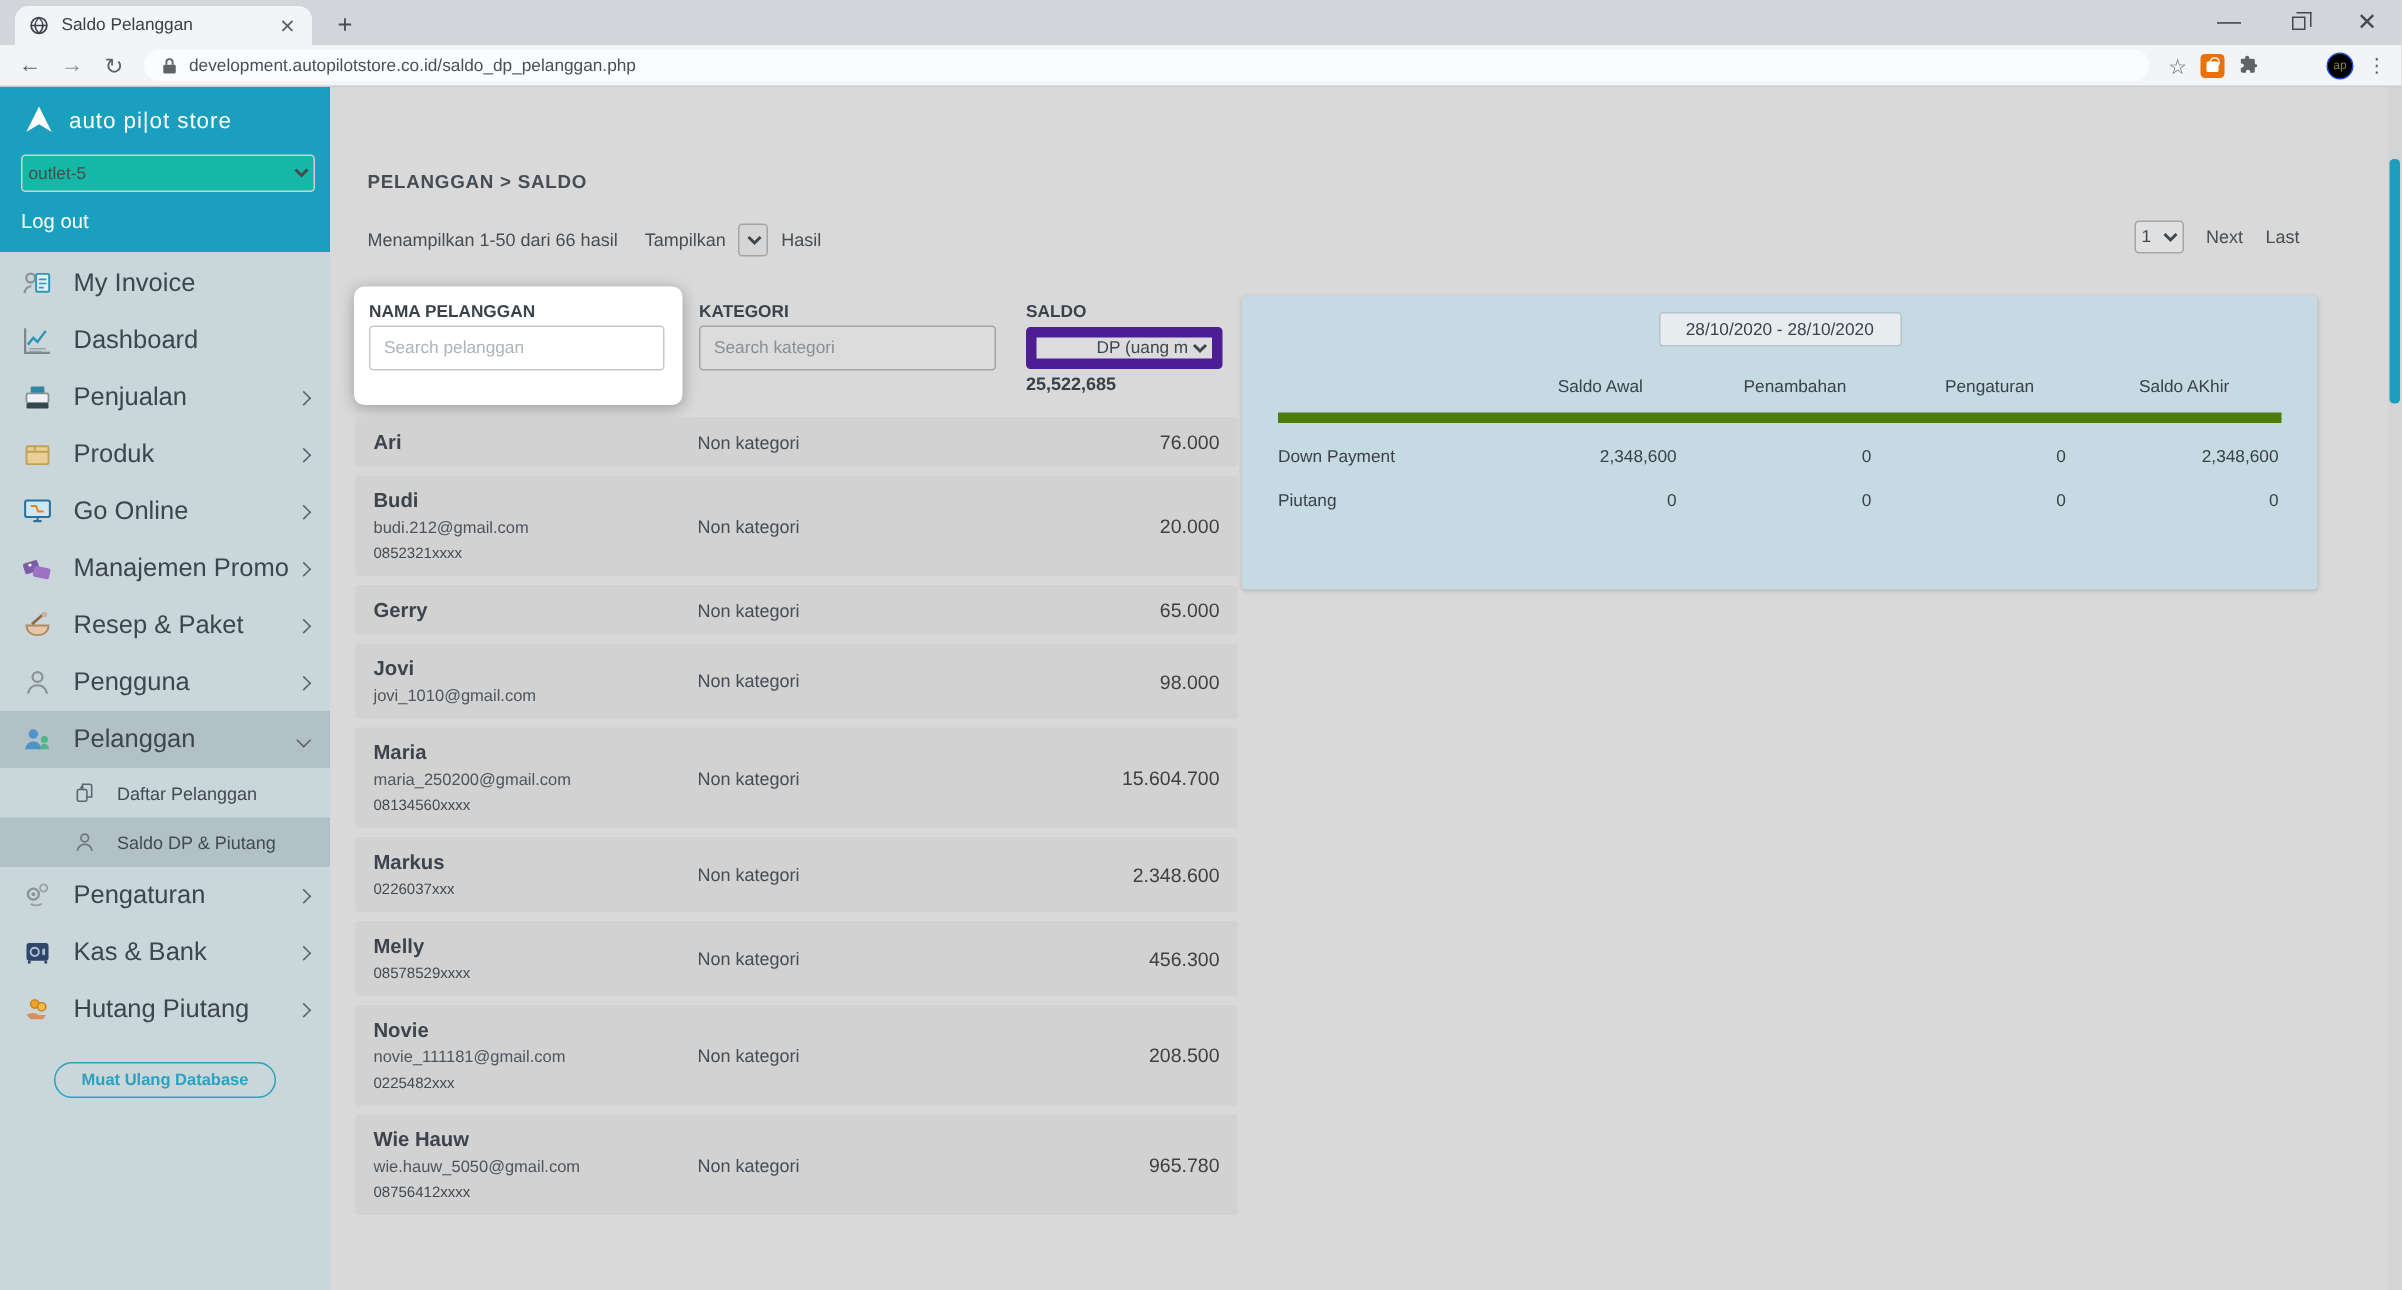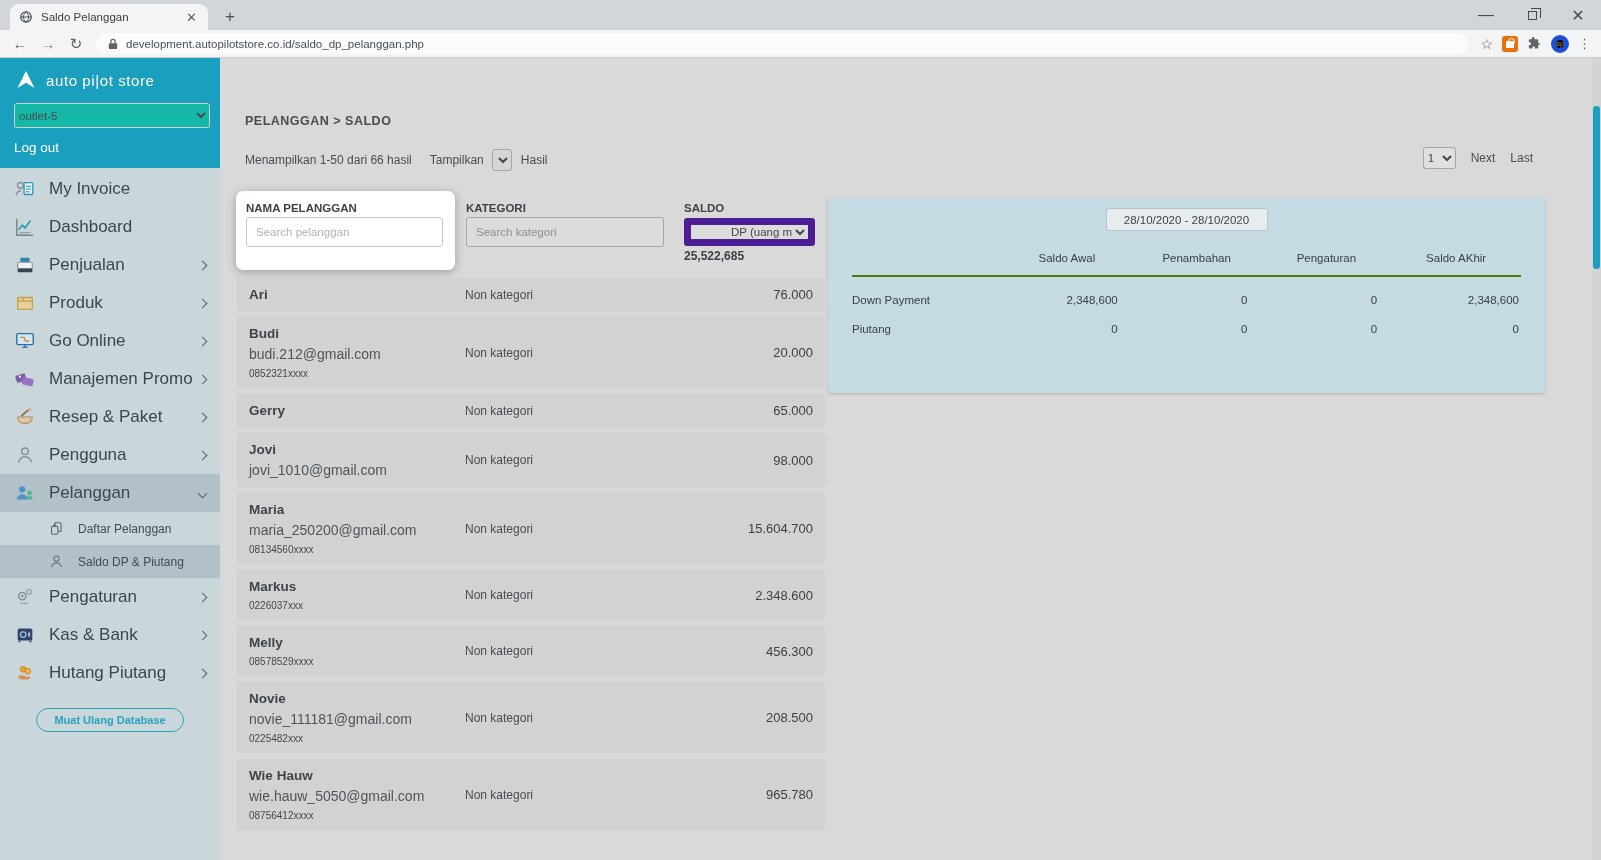--- a/index.html
+++ b/index.html
@@ -25,22 +25,22 @@
   .navbtn.fwd { color:#8b9095; }
   .omnibox { flex:1; height:21px; margin:0 12px 0 6px; background:#fbfcfd; border-radius:11px;
              display:flex; align-items:center; padding:0 12px; }
   .lock-icon { margin-right:8px; display:flex; }
   .url-text { font-size:11.5px; color:#494f58; }
   .tb-icons { display:flex; align-items:center; gap:9px; margin-right:10px; }
   .star-icon { font-size:14px; color:#5f6368; }
   .store-icon { width:16px; height:16px; background:#e8710a; border-radius:3px; position:relative; }
   .store-icon:before { content:""; position:absolute; left:4px; top:5px; width:8px; height:7px; background:#fff; border-radius:1px; }
   .store-icon:after { content:""; position:absolute; left:5.5px; top:2.5px; width:5px; height:5px; border:1.3px solid #fff; border-radius:50%; }
-  .avatar { width:18px; height:18px; border-radius:50%; background:#000000; border:5px solid #1d4ed8;
-            font-size:8px; color:#8a8452; display:flex; align-items:center; justify-content:center; }
+  .avatar { width:18px; height:18px; border-radius:50%; background:#000000; border:1px solid #1d4ed8;
+            font-size:8px; color:#8a8452; display:flex; align-items:center; justify-content:center;margin-left:35px; }
   .dots-icon { font-size:13px; color:#5f6368; }
 
   
   .app { position:absolute; top:58px; left:0; right:0; bottom:0; }
 
   .sidebar { position:absolute; left:0; top:0; bottom:0; width:220px; background:#c9d6da; overflow:hidden; }
   .side-head { background:#1a9fbf; height:110px; padding:10px 12px 0 14px; }
   .brand-row { display:flex; align-items:center; gap:8px; }
   .brand-text { color:#fff; font-size:15px; letter-spacing:.6px; font-weight:500; }
   .outlet-select { width:196px; height:25px; margin-top:11px; font-size:11.5px; color:#4a4a4a;
@@ -91,34 +91,34 @@
   .inp-kategori { left:466px; width:198px; background:#dcdcdc; border:1px solid #a3a6a9; }
   .inp-kategori::placeholder { color:#8a8f94; }
   .saldo-select { position:absolute; left:684px; top:160px; width:131px; height:28px; font-size:11.5px;
                   background:#dcdcdc; border:7px solid #4c1d95; border-radius:3px; font-family:inherit; color:#3f474e;padding-left:36px; }
   .saldo-total { position:absolute; left:684px; top:191px; font-size:12px; font-weight:bold; color:#3a4149; }
 
   .cust-list { position:absolute; left:237px; top:220px; width:588px; }
   .cust-row { background:#d2d2d2; border-radius:2px; margin-bottom:6px; padding:9px 12px;
               display:grid; grid-template-columns:216px 1fr auto; align-items:center; }
   .cust-name { font-size:13.5px; font-weight:bold; color:#3d444c; }
-  .cust-email { font-size:14px; color:#4e555c; margin-top:5px; }
+  .cust-email { font-size:11px; color:#4e555c; margin-top:5px; }
   .cust-phone { font-size:10px; color:#42494f; margin-top:6px; }
   .cust-email:empty, .cust-phone:empty { display:none; }
   .cust-cat { font-size:12px; color:#464d55; }
   .cust-amt { font-size:13px; font-weight:normal; color:#404040; }
 
   .summary { position:absolute; left:828px; top:139px; width:717px; height:196px; background:#c5dae3;
              border-radius:3px; box-shadow:0 1px 3px rgba(0,0,0,.18); }
   .date-box { width:162px; height:23px; margin:11px auto 0; background:#e7ecef; border:1px solid #b6c3c9;
               border-radius:3px; font-size:11.5px; color:#3c434b; display:flex; align-items:center;
               justify-content:center; cursor:pointer; }
   .sum-table { margin:21px 24px 0; }
   .sum-head, .sum-row { display:grid; grid-template-columns:150px 1fr 1fr 1fr 1fr; font-size:11.5px; color:#3a4149; }
-  .sum-head { padding-bottom:11px; border-bottom:2px solid #4d7c0f; }
+  .sum-head { padding-bottom:11px; border-bottom:7px solid #4d7c0f; }
   .sum-head .c { text-align:center; }
   .sum-row { padding-top:17px; }
   .sum-row .v { text-align:right; padding-right:14px; }
   .sum-row .v:last-child { padding-right:2px; }
   .sum-label { font-size:11.5px; }
 
   .scrolltrack { position:absolute; right:0; top:0; bottom:0; width:9px; background:#d4d4d4; }
   .scrollthumb { position:absolute; right:1px; top:48px; width:7px; height:163px; background:#1a9fbf; border-radius:3px; }
 </style>
 <title>Saldo Pelanggan</title></head>

